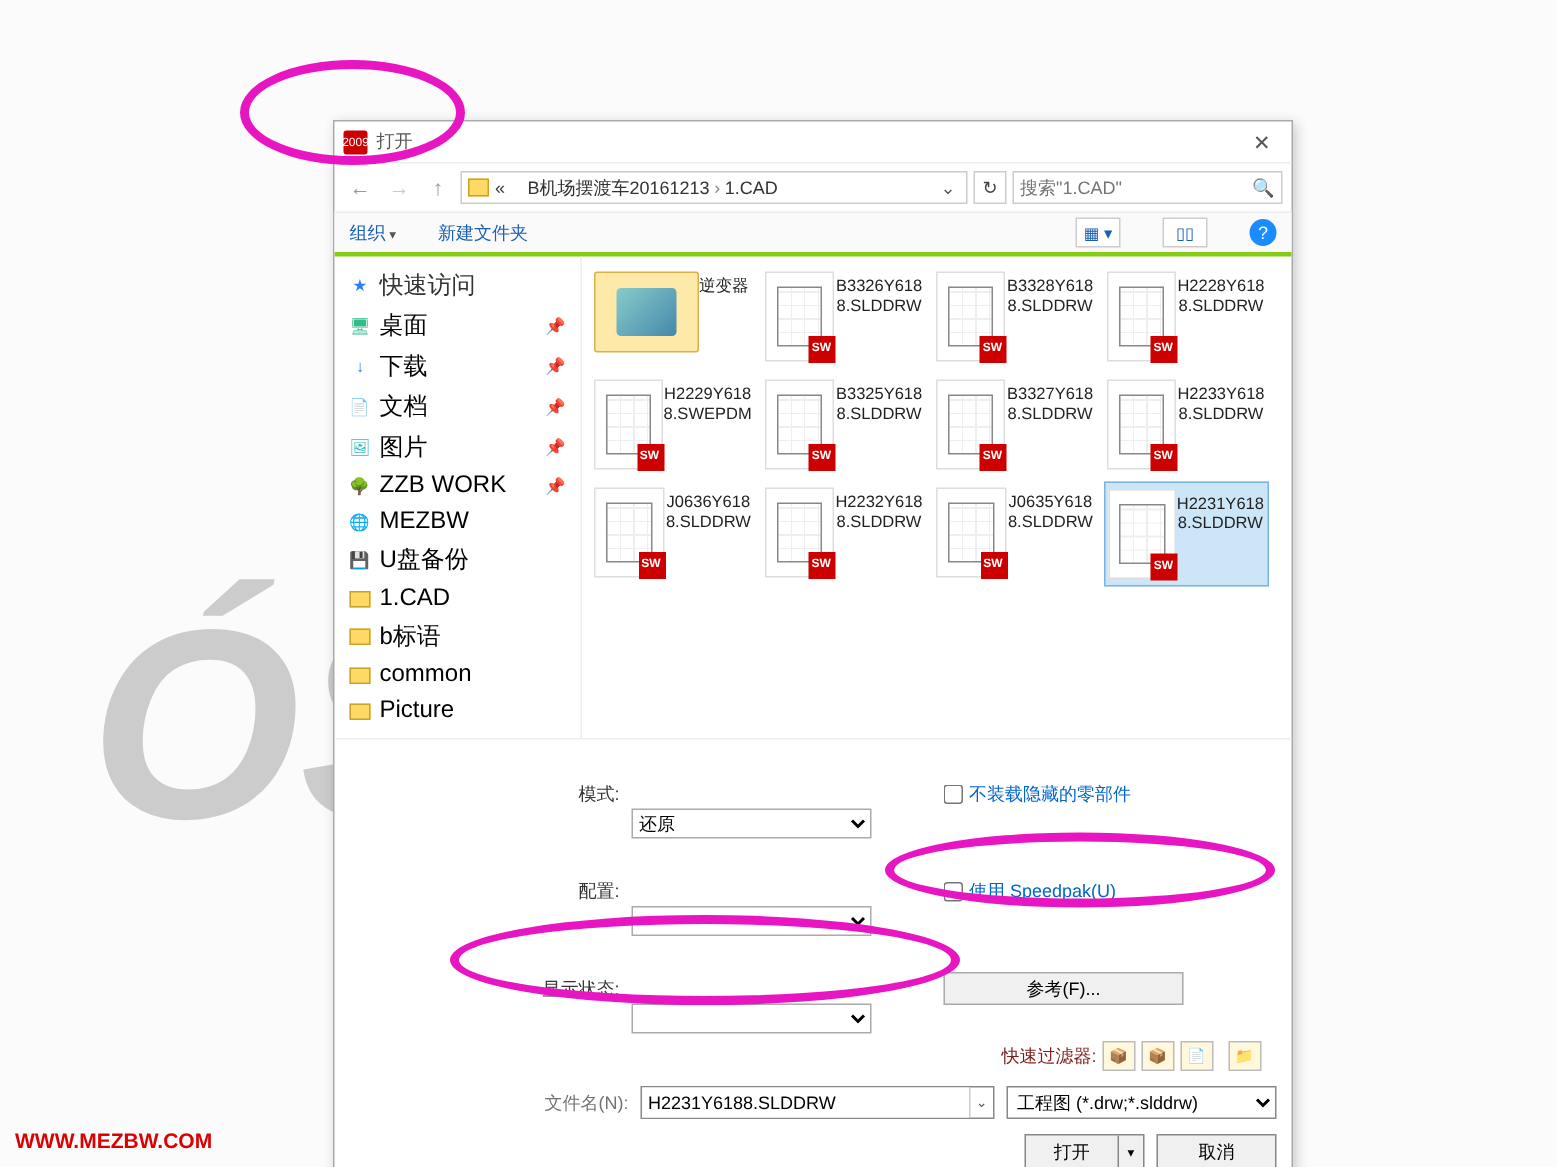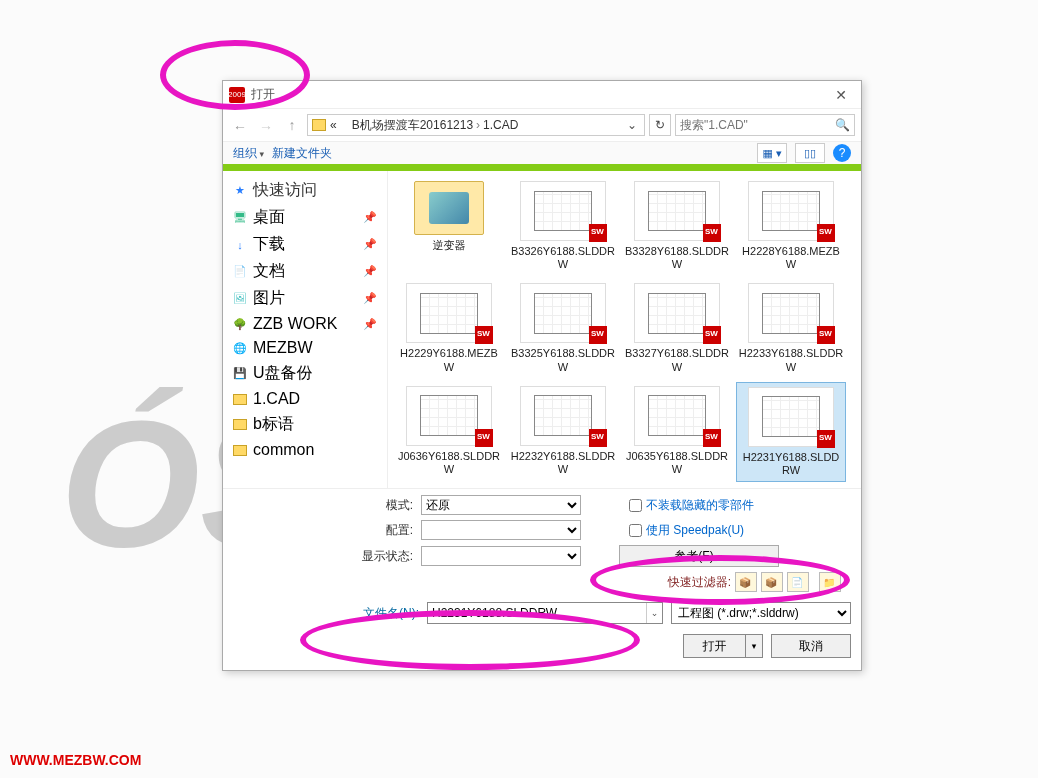--- a/index.html
+++ b/index.html
@@ -22,21 +22,21 @@
 .breadcrumb { flex: 1; border: 1px solid #ccc; height: 22px; display: flex; align-items: center; font-size: 12px; padding: 0 4px; background: #fff; }
 .breadcrumb .folder-icon { width: 14px; height: 12px; background: #ffd966; border: 1px solid #c9a227; margin-right: 4px; }
 .breadcrumb span { color: #333; }
 .breadcrumb .sep { color: #888; margin: 0 3px; }
 .breadcrumb .drop { margin-left: auto; color: #555; padding: 0 3px; }
 .refresh { width: 22px; height: 22px; border: 1px solid #ccc; display: flex; align-items: center; justify-content: center; font-size: 12px; color: #444; }
 .searchbox { width: 180px; height: 22px; border: 1px solid #ccc; display: flex; align-items: center; padding: 0 4px; font-size: 12px; color: #888; }
 .searchbox input { border: none; flex: 1; font-size: 12px; outline: none; background: transparent; }
 .searchbox .sicon { color: #555; }
 
-.toolbar { display: flex; align-items: center; height: 30px; padding: 0 10px; border-top: 1px solid #eee; border-bottom: 7px solid #84cc16; background: #fafafa; gap: 8px; }
+.toolbar { display: flex; align-items: center; height: 30px; padding: 0 10px; border-top: 1px solid #eee; border-bottom: 3px solid #84cc16; background: #fafafa; gap: 28px; }
 .toolbar .tbtn { font-size: 12px; color: #1a5fb4; cursor: pointer; }
 .toolbar .tdrop::after { content: " ▾"; color: #555; font-size: 9px; }
 .toolbar .spacer { flex: 1; }
 .toolbar .viewbtn { width: 30px; height: 20px; border: 1px solid #ccc; display: flex; align-items: center; justify-content: center; font-size: 11px; color: #1a5fb4; background: #fff; }
 .toolbar .help { width: 18px; height: 18px; border-radius: 50%; background: #1a8cff; color: #fff; font-size: 12px; display: flex; align-items: center; justify-content: center; }
 
 .body { display: flex; }
 .sidebar { width: 165px; border-right: 1px solid #eee; padding: 6px 0; }
 .side-item { display: flex; align-items: center; padding: 3px 10px; gap: 6px; cursor: pointer; }
 .side-item.header { font-weight: normal; color: #333; }
@@ -46,43 +46,43 @@
 .sicon.desktop { color: #3b8; }
 .sicon.download { color: #2a7fff; }
 .sicon.doc { color: #888; }
 .sicon.pic { color: #3bb; }
 .sicon.tree { color: #2a2; }
 .sicon.pdm { color: #26c; }
 .sicon.usb { color: #555; }
 .sicon.folder { width: 14px; height: 11px; background: #ffd966; border: 1px solid #c9a227; }
 
 .filearea { flex: 1; padding: 6px; display: flex; flex-wrap: wrap; align-content: flex-start; gap: 4px; overflow: hidden; }
-.fileitem { width: 110px; display: flex; flex-direction: column; align-items: center; padding: 4px 2px; cursor: pointer; position: relative; }
+.fileitem { width: 110px; display: flex; flex-direction: row; padding: 4px 2px; cursor: pointer; position: relative; }
 .fileitem.selected { background: #cde6f7; border: 1px solid #7ab5e0; }
 .thumb { width: 86px; height: 60px; background: #fff; border: 1px solid #ddd; position: relative; display: flex; align-items: center; justify-content: center; }
 .thumb.folder-thumb { background: #ffe9a8; border: 1px solid #d4b24c; width: 70px; height: 54px; border-radius: 2px; }
 .thumb .sw-badge { position: absolute; right: -2px; bottom: -2px; width: 18px; height: 18px; background: #c00; }
 .thumb .sw-badge::after { content: "SW"; color: #fff; font-size: 8px; position: absolute; left: 2px; top: 3px; font-weight: bold; }
 .thumb .sketch { width: 70%; height: 70%; border: 1px solid #888; background: repeating-linear-gradient(0deg, transparent 0 8px, #eee 8px 9px), repeating-linear-gradient(90deg, transparent 0 8px, #eee 8px 9px); }
 .fname { font-size: 11px; text-align: center; color: #222; margin-top: 4px; line-height: 1.2; word-break: break-all; }
 
 .options { padding: 6px 10px 4px 10px; border-top: 1px solid #eee; font-size: 12px; color: #333; }
 .optrow { display: flex; align-items: center; margin-bottom: 5px; gap: 8px; }
 .optrow .lbl { width: 60px; text-align: right; margin-left: 120px; }
-.optrow select, .optrow input[type=text] { border: 1px solid #aaa; height: 20px; font-size: 12px; background: #fff; }
+.optrow select, .optrow input[type=text] { border: 1px solid #aaa; height: 20px; font-size: 12px; background: #fff; margin-top: 40px; }
 .optrow .sel1 { width: 160px; }
 .optrow .chk { display: flex; align-items: center; gap: 4px; color: #0066cc; margin-left: 40px; }
 .optrow .chk input { width: 13px; height: 13px; }
-.refbtn { width: 160px; height: 22px; border: 1px solid #aaa; background: #f0f0f0; font-size: 12px; cursor: pointer; margin-left: 30px; }
+.refbtn { width: 160px; height: 22px; border: 1px solid #aaa; background: #f0f0f0; font-size: 12px; cursor: pointer; margin-left: 40px; }
 .filterrow { display: flex; align-items: center; justify-content: flex-end; gap: 4px; padding-right: 10px; margin-top: 4px; }
 .filterrow .flbl { font-size: 12px; color: #7f1d1d; }
 .filterrow .ficon { width: 22px; height: 20px; border: 1px solid #bbb; background: #fff8dc; font-size: 10px; display: flex; align-items: center; justify-content: center; color: #c60; }
 
 .bottomrow { display: flex; align-items: center; padding: 6px 10px; gap: 8px; }
-.bottomrow .nlbl { font-size: 12px; color: #0369a1; margin-left: 130px; }
+.bottomrow .nlbl { font-size: 12px; color: #737373; margin-left: 130px; }
 .bottomrow .fname-input-wrap { flex: 1; display: flex; border: 1px solid #888; height: 22px; }
 .bottomrow .fname-input-wrap input { border: none; flex: 1; font-size: 12px; padding: 0 4px; outline: none; }
 .bottomrow .fname-input-wrap .dd { width: 16px; border-left: 1px solid #ccc; display: flex; align-items: center; justify-content: center; font-size: 9px; color: #555; }
 .bottomrow .typesel { width: 180px; height: 22px; border: 1px solid #888; font-size: 12px; padding: 0 2px; background: #fff; }
 
 .btnrow { display: flex; justify-content: flex-end; gap: 8px; padding: 4px 10px 12px 10px; }
 .btnrow button { width: 80px; height: 24px; border: 1px solid #888; background: #f0f0f0; font-size: 12px; cursor: pointer; }
 .btnrow .openbtn { display: flex; }
 .btnrow .openbtn .main { flex: 1; border-right: 1px solid #888; display: flex; align-items: center; justify-content: center; }
 .btnrow .openbtn .dd { width: 16px; display: flex; align-items: center; justify-content: center; font-size: 9px; }
@@ -187,20 +187,24 @@
             <span>1.CAD</span>
           </div>
           <div class="side-item">
             <span class="sicon folder"></span>
             <span>b标语</span>
           </div>
           <div class="side-item">
             <span class="sicon folder"></span>
             <span>common</span>
           </div>
+          <div class="side-item">
+            <span class="sicon folder"></span>
+            <span>Picture</span>
+          </div>
         </div>
     </div>
     <div class="filearea" id="filearea">
         <div class="fileitem">
           <div class="thumb folder-thumb">
             <div class="folder-img"></div>
           </div>
           <div class="fname">逆变器</div>
         </div>
         <div class="fileitem">
@@ -215,28 +219,28 @@
             <div class="sketch"></div>
             <div class="sw-badge"></div>
           </div>
           <div class="fname">B3328Y6188.SLDDRW</div>
         </div>
         <div class="fileitem">
           <div class="thumb">
             <div class="sketch"></div>
             <div class="sw-badge"></div>
           </div>
-          <div class="fname">H2228Y6188.MEZBW</div>
-        </div>
-        <div class="fileitem">
-          <div class="thumb">
-            <div class="sketch"></div>
-            <div class="sw-badge"></div>
-          </div>
-          <div class="fname">H2229Y6188.MEZBW</div>
+          <div class="fname">H2228Y6188.SLDDRW</div>
+        </div>
+        <div class="fileitem">
+          <div class="thumb">
+            <div class="sketch"></div>
+            <div class="sw-badge"></div>
+          </div>
+          <div class="fname">H2229Y6188.SWEPDM</div>
         </div>
         <div class="fileitem">
           <div class="thumb">
             <div class="sketch"></div>
             <div class="sw-badge"></div>
           </div>
           <div class="fname">B3325Y6188.SLDDRW</div>
         </div>
         <div class="fileitem">
           <div class="thumb">

